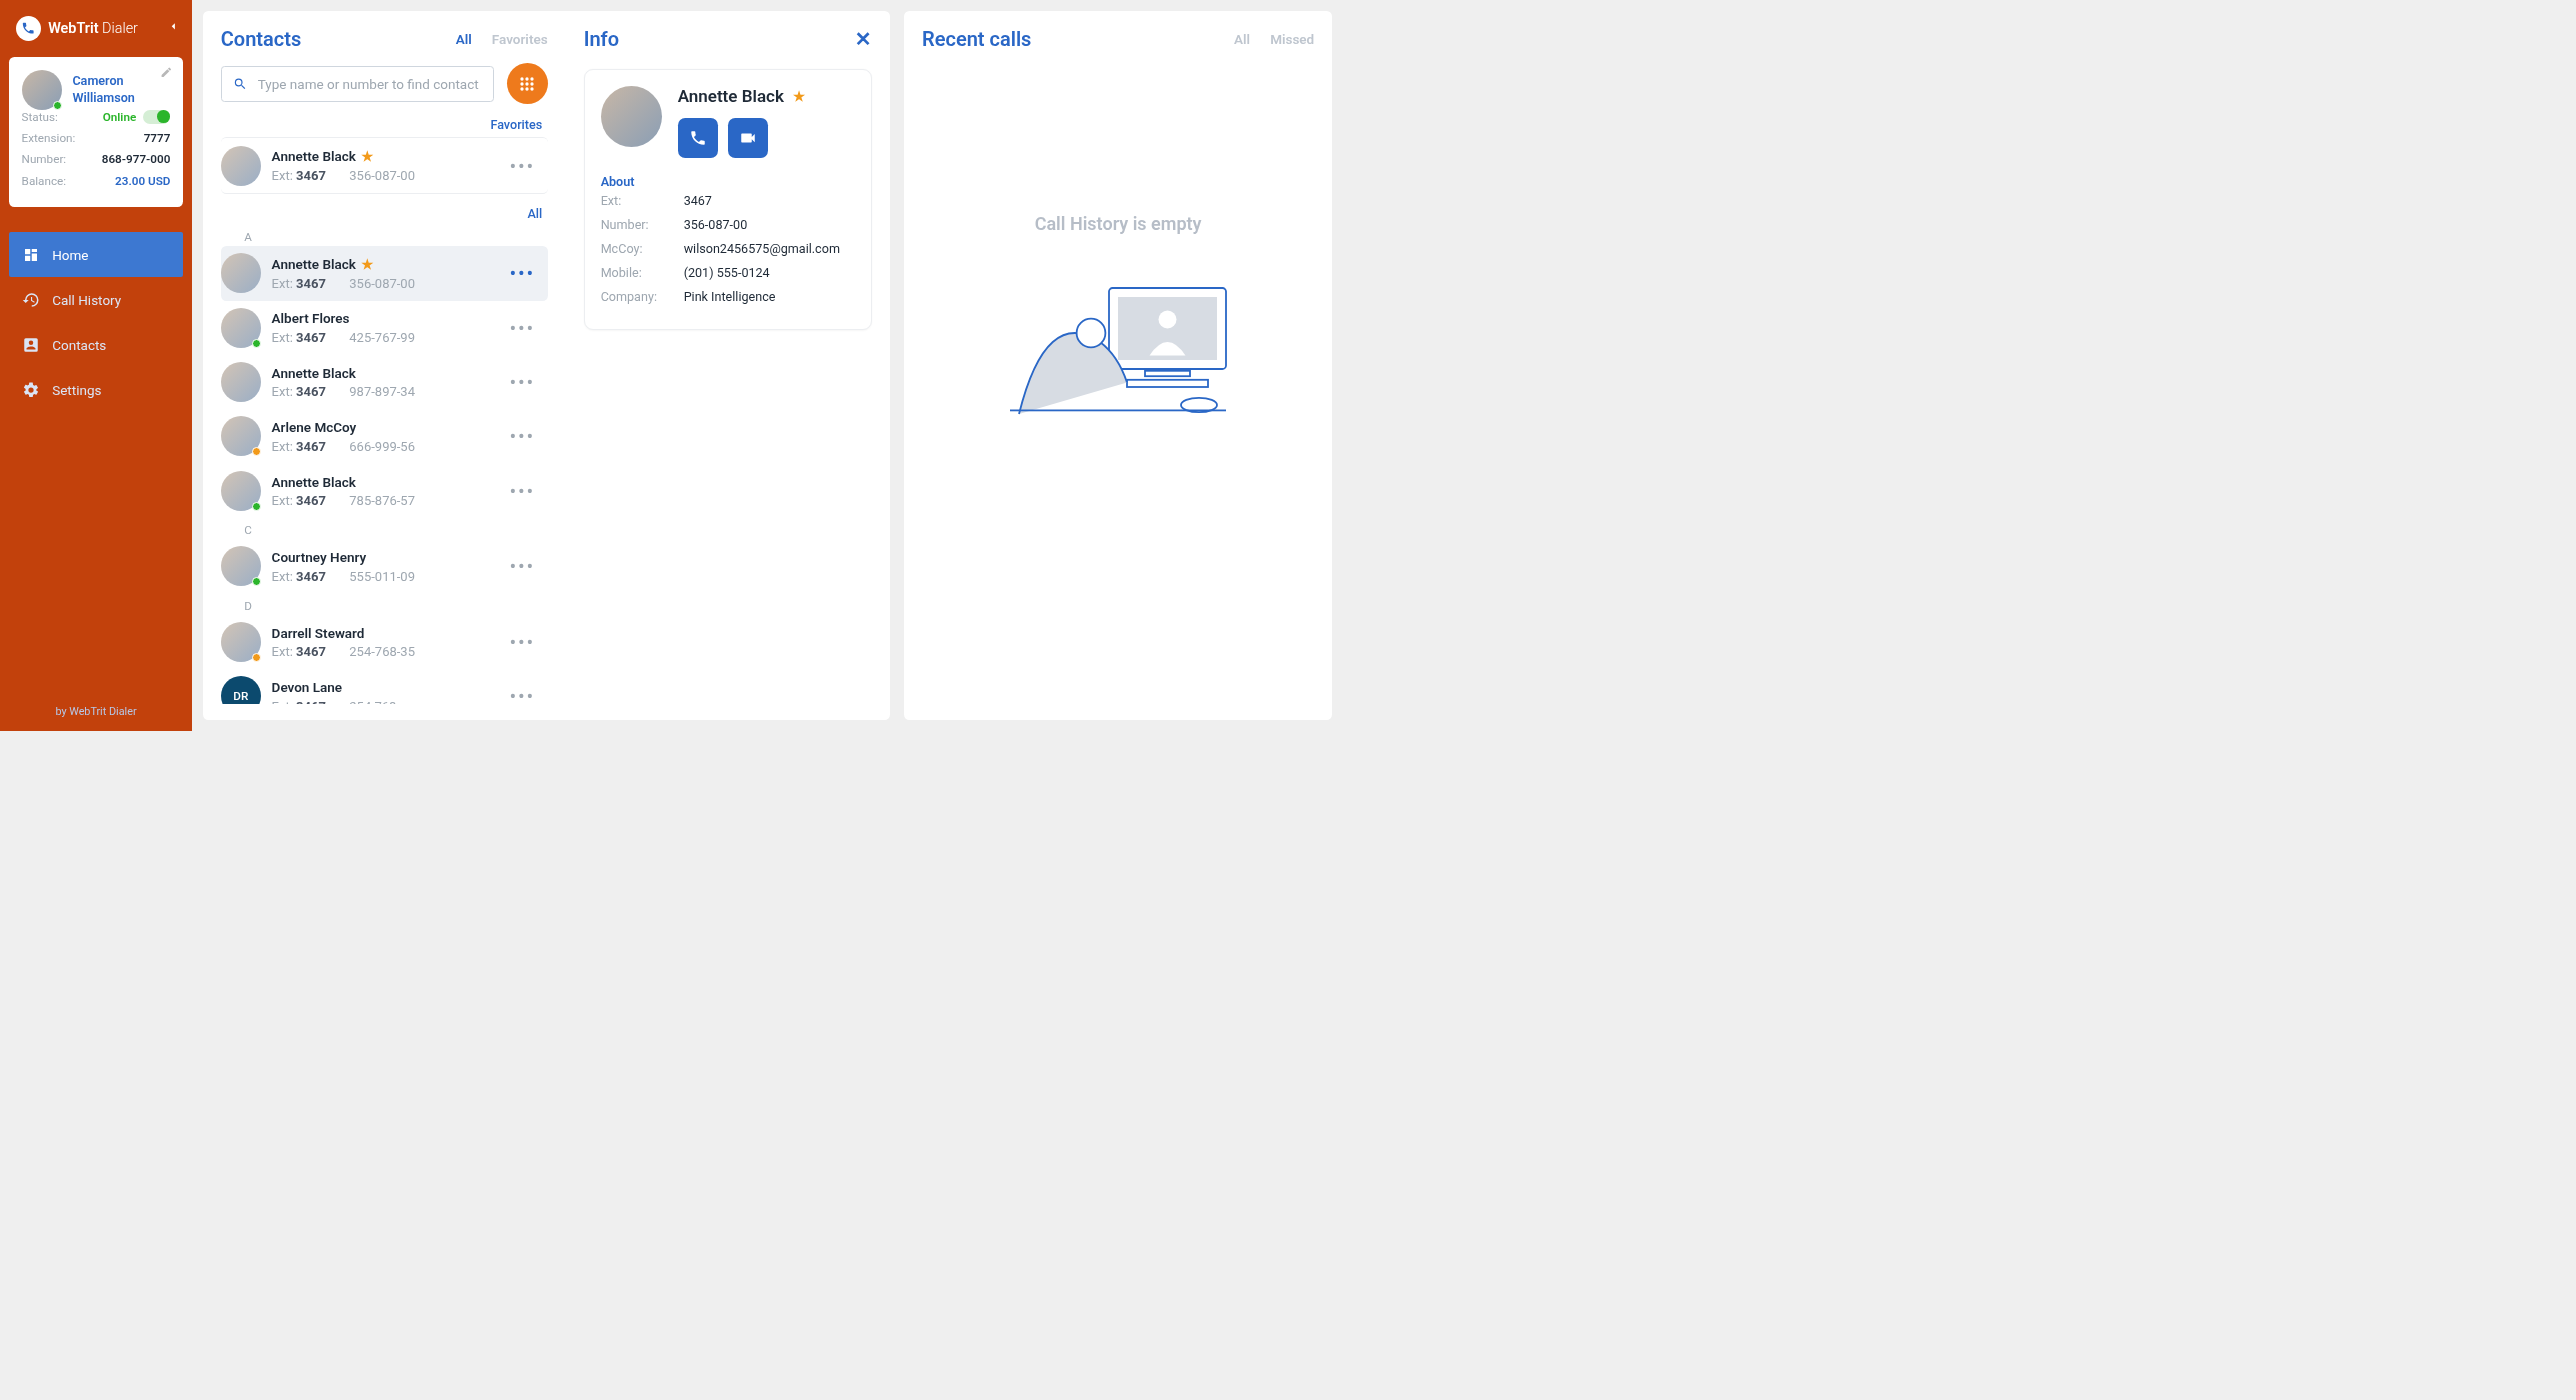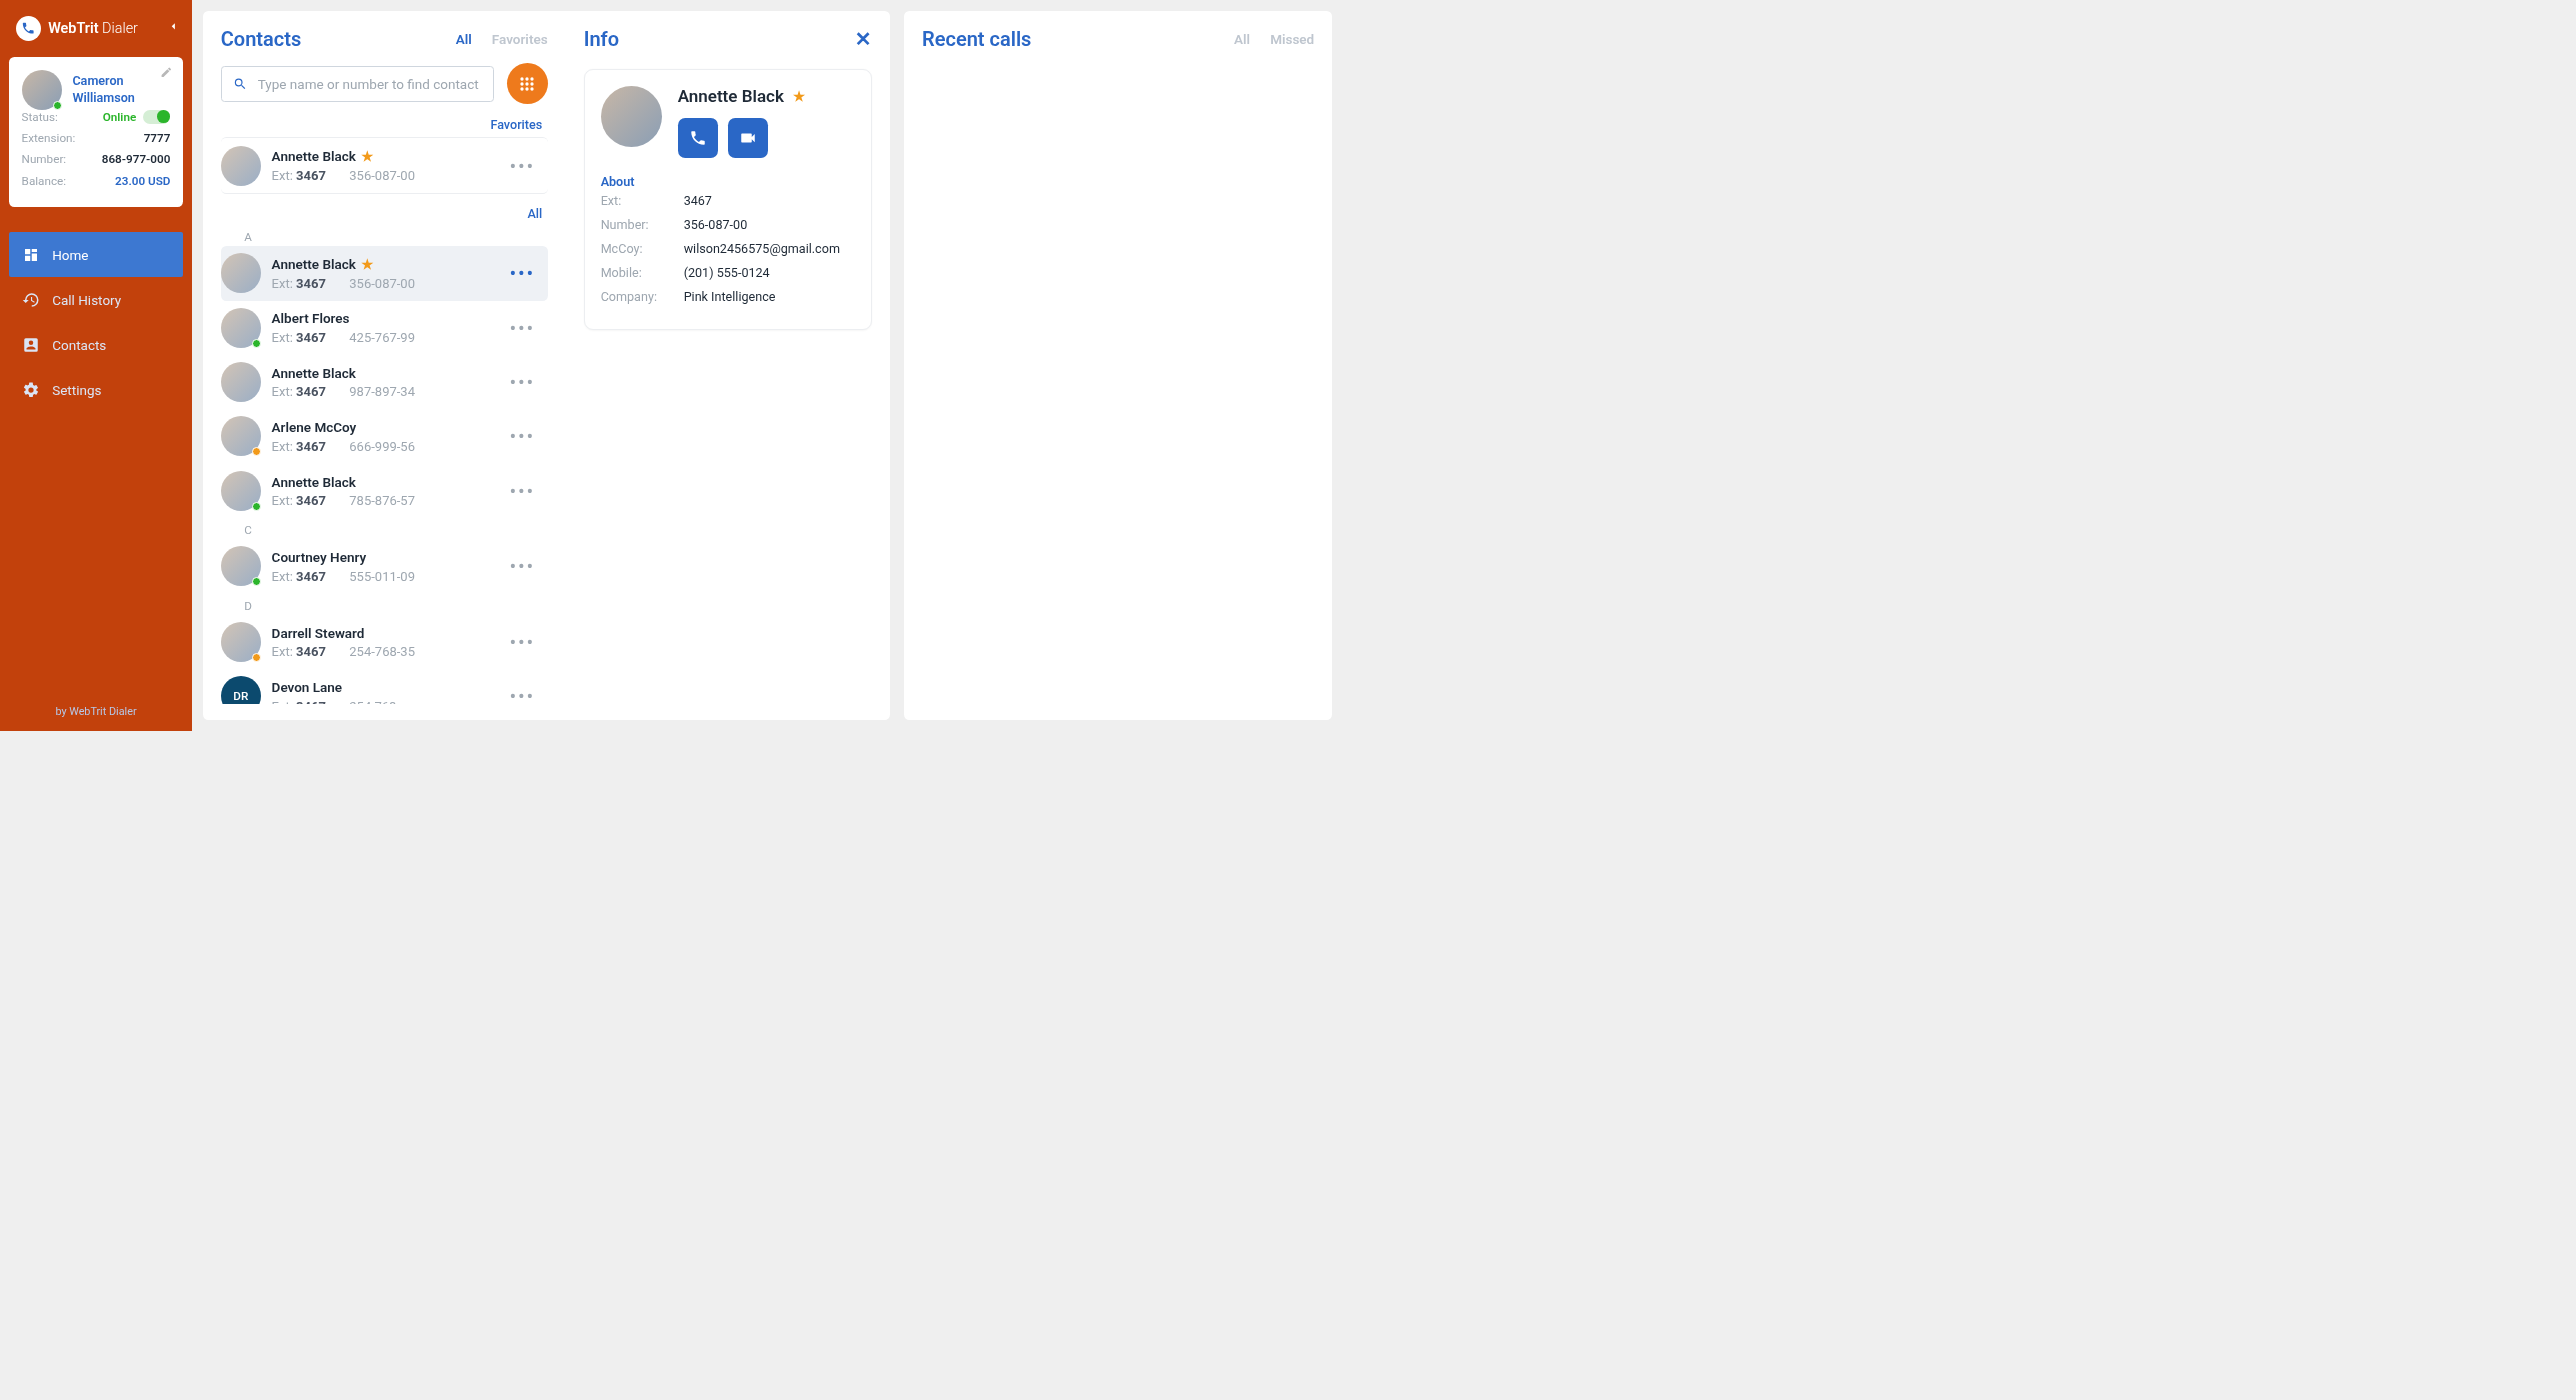--- a/index.html
+++ b/index.html
@@ -424,17 +424,34 @@
     </div>
 
     <div class="panel recent-panel">
       <div class="panel-header">
         <div class="panel-title">Recent calls</div>
         <div class="tabs">
           <div class="tab">All</div>
           <div class="tab">Missed</div>
         </div>
       </div>
+      <div class="empty-state">
+        <div class="empty-title">Call History is empty</div>
+        <div class="illustration">
+          <svg viewBox="0 0 260 170">
+            <rect x="120" y="20" width="130" height="90" rx="4" fill="none" stroke="#2a67c6" stroke-width="2"></rect>
+            <rect x="130" y="30" width="110" height="70" fill="#d7dce3"></rect>
+            <circle cx="185" cy="55" r="10" fill="#fff"></circle>
+            <path d="M165 95 q20 -30 40 0" fill="#fff"></path>
+            <rect x="160" y="112" width="50" height="6" fill="none" stroke="#2a67c6" stroke-width="2"></rect>
+            <rect x="140" y="122" width="90" height="8" fill="none" stroke="#2a67c6" stroke-width="2"></rect>
+            <path d="M20 160 q30 -120 90 -80 q20 15 30 45" fill="#d7dce3" stroke="#2a67c6" stroke-width="2"></path>
+            <circle cx="100" cy="70" r="16" fill="#fff" stroke="#2a67c6" stroke-width="2"></circle>
+            <rect x="10" y="155" width="240" height="2" fill="#2a67c6"></rect>
+            <ellipse cx="220" cy="150" rx="20" ry="8" fill="none" stroke="#2a67c6" stroke-width="2"></ellipse>
+          </svg>
+        </div>
+      </div>
     </div>
 
   </div>
 </div>
 
 
 </body></html>

